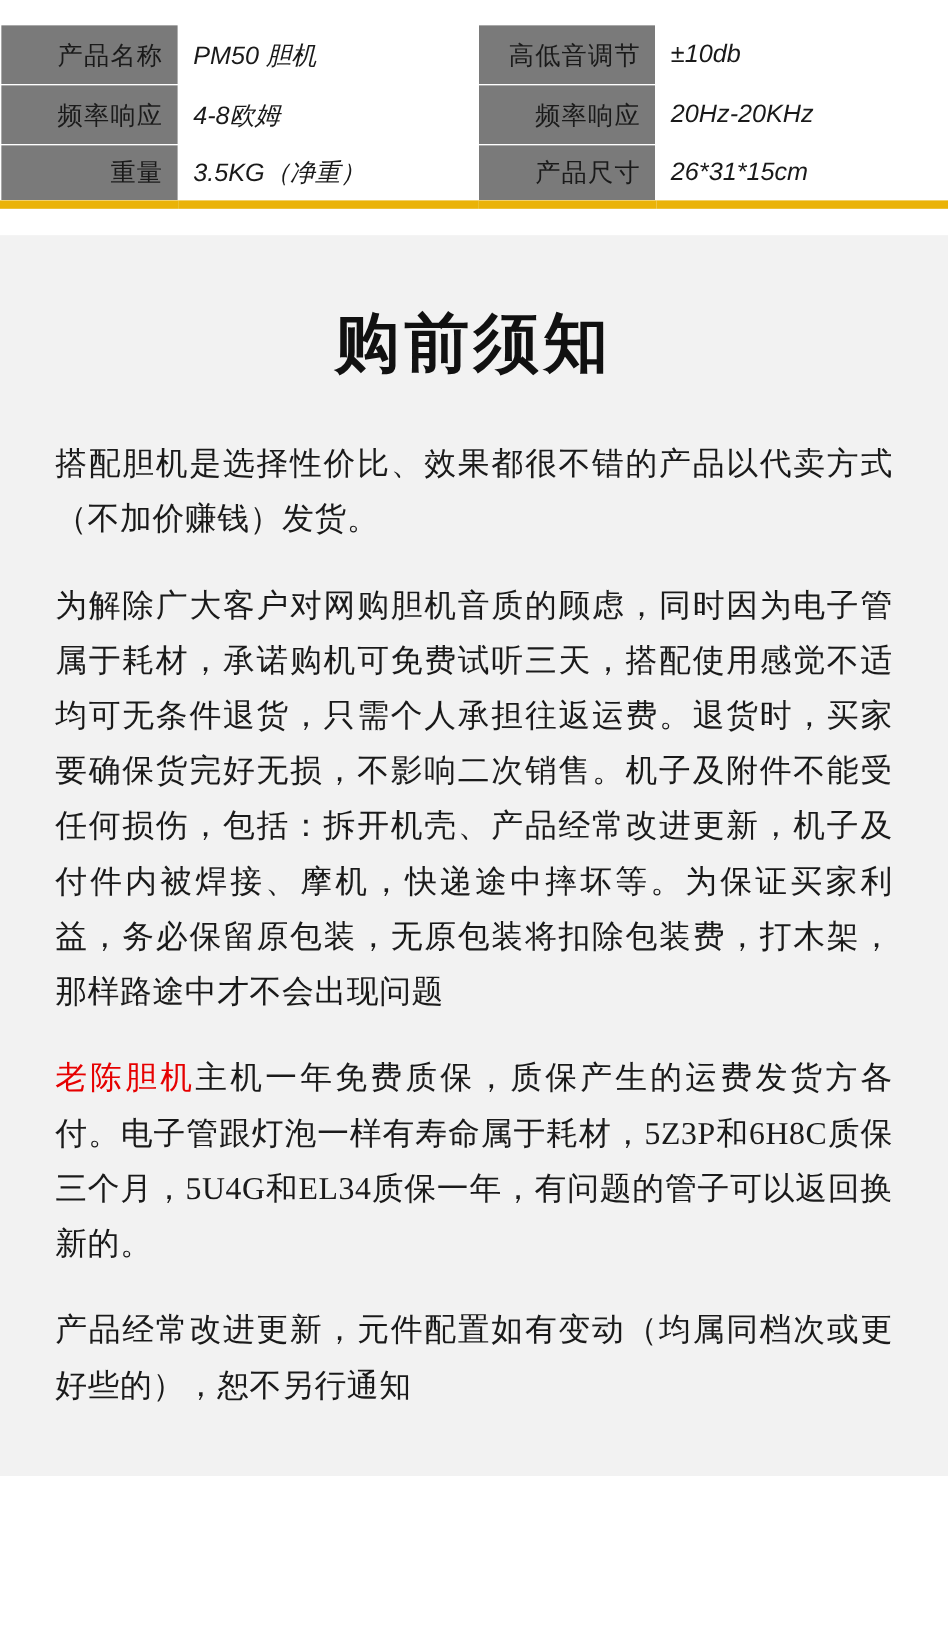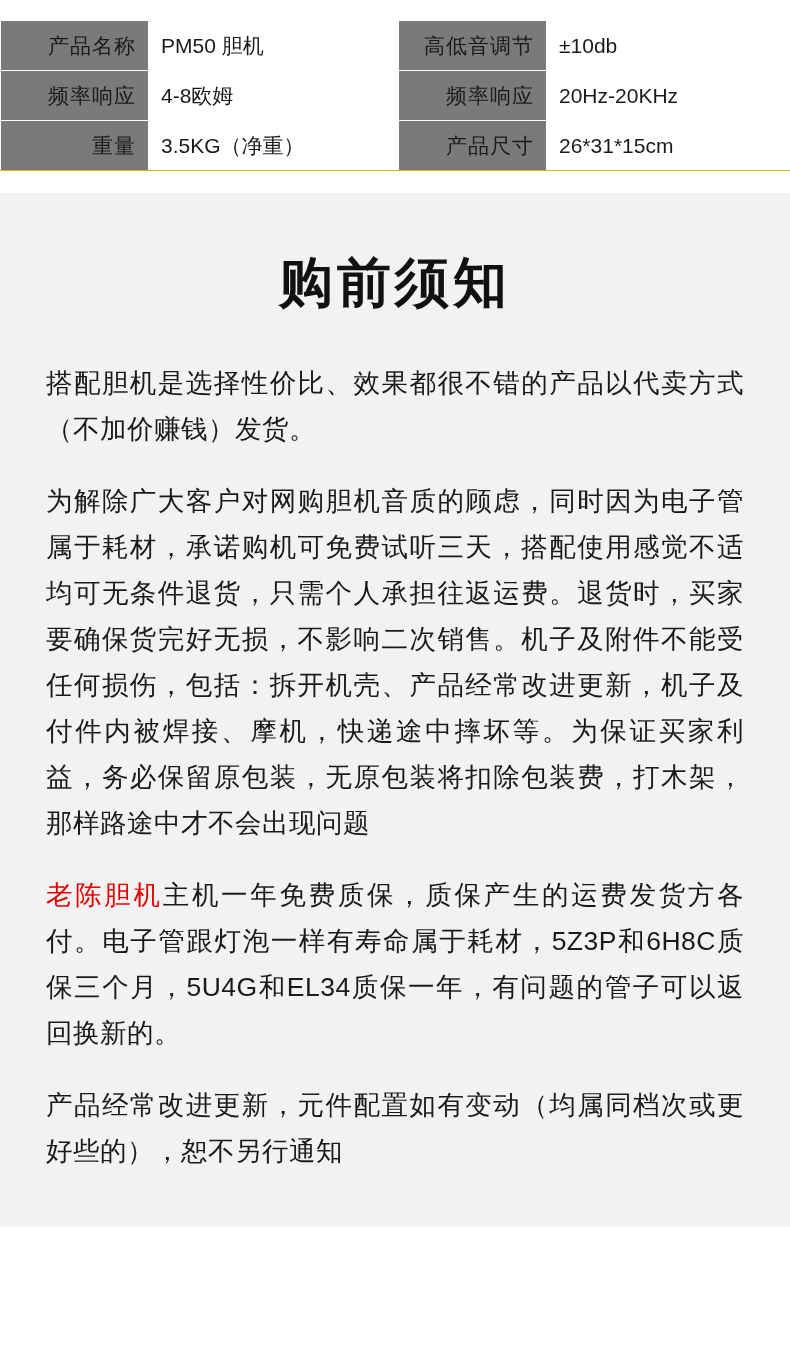--- a/index.html
+++ b/index.html
@@ -44,23 +44,24 @@
     width: 148px;
     letter-spacing: 1px;
   }
   td.val {
     background: #ffffff;
     color: #111111;
     text-align: left;
     width: 250px;
     border-bottom: 1px solid #d8d8d8;
     border-top: 1px solid #ffffff;
+    font-style: italic;
   }
   table.spec tr td.val { border-right: 1px solid #ffffff; }
-  table.spec tr:last-child td { border-bottom: 1px solid #eab308; }
+  table.spec tr:last-child td { border-bottom: 7px solid #eab308; }
 
   
   .notice {
     background: #f2f2f2;
     width: 790px;
     height: 1034px;
     box-sizing: border-box;
     padding: 36px 46px 0 46px;
     margin-top: 22px;
   }
@@ -73,20 +74,21 @@
     margin: 18px 0 40px 0;
     font-family: Liberation Sans, sans-serif;
   }
   .para {
     font-size: 26.5px;
     line-height: 46px;
     color: #1a1a1a;
     text-align: justify;
     margin: 0 0 26px 0;
     letter-spacing: 0.5px;
+    font-family: Liberation Serif, serif;
   }
   .hl {
     color: #e60000;
   }
 </style>
 </head>
 <body>
 
 <div class="spec-wrap">
   <table class="spec">

